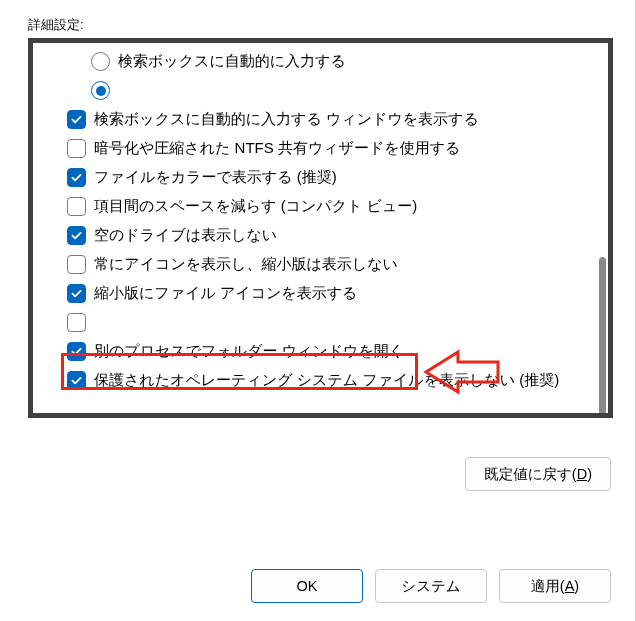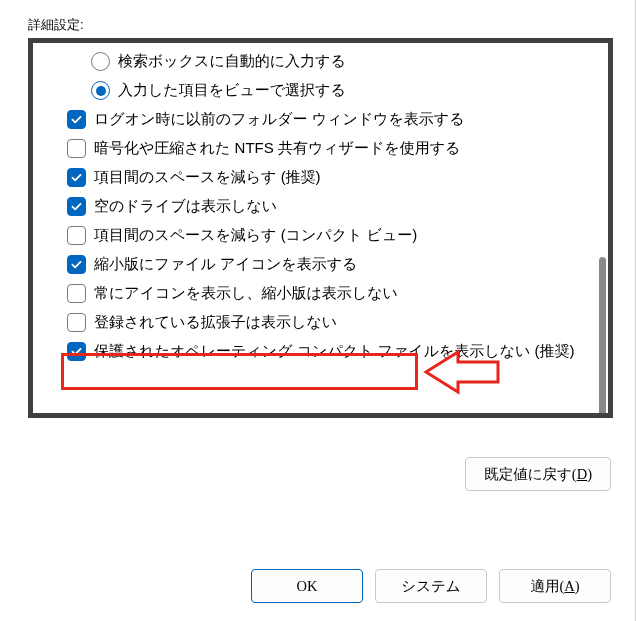--- a/index.html
+++ b/index.html
@@ -123,21 +123,21 @@
     position: absolute;
     right: 22px;
     top: 457px;
   }
   .btn {
     height: 34px;
     padding: 0 18px;
     background: #fdfdfd;
     border: 1px solid #c9c9c9;
     border-radius: 4px;
-    font-family: Liberation Serif, serif;
+    font-family: Liberation Sans, sans-serif;
     font-size: 14.5px;
     cursor: pointer;
     display: inline-flex;
     align-items: center; justify-content: center;
   }
   .btn.primary-outline { border: 1.5px solid #0067c0; }
   .button-bar {
     position: absolute;
     right: 22px;
     bottom: 18px;
@@ -158,95 +158,103 @@
         <div class="row sub">
           <span class="ctrl">
             <span class="radio"></span>
           </span>
           <span class="row-label">検索ボックスに自動的に入力する</span>
         </div>
         <div class="row sub">
           <span class="ctrl">
             <span class="radio checked"></span>
           </span>
-          <span class="row-label">入力した項目をビューで選択する</span>
-        </div>
-        <div class="row">
-          <span class="ctrl">
-            <span class="checkbox checked">
-              <svg viewBox="0 0 16 16" width="13" height="13">
-                <path d="M3 8.2 L6.3 11.5 L13 4.8" stroke="#fff" stroke-width="2.2" fill="none" stroke-linecap="round" stroke-linejoin="round"></path>
-              </svg>
-            </span>
-          </span>
-          <span class="row-label">ログオン時に以前のフォルダー ウィンドウを表示する</span>
+        </div>
+        <div class="row">
+          <span class="ctrl">
+            <span class="checkbox checked">
+              <svg viewBox="0 0 16 16" width="13" height="13">
+                <path d="M3 8.2 L6.3 11.5 L13 4.8" stroke="#fff" stroke-width="2.2" fill="none" stroke-linecap="round" stroke-linejoin="round"></path>
+              </svg>
+            </span>
+          </span>
+          <span class="row-label">検索ボックスに自動的に入力する ウィンドウを表示する</span>
         </div>
         <div class="row">
           <span class="ctrl">
             <span class="checkbox"></span>
           </span>
           <span class="row-label">暗号化や圧縮された NTFS 共有ウィザードを使用する</span>
         </div>
         <div class="row">
           <span class="ctrl">
             <span class="checkbox checked">
               <svg viewBox="0 0 16 16" width="13" height="13">
                 <path d="M3 8.2 L6.3 11.5 L13 4.8" stroke="#fff" stroke-width="2.2" fill="none" stroke-linecap="round" stroke-linejoin="round"></path>
               </svg>
             </span>
           </span>
-          <span class="row-label">項目間のスペースを減らす (推奨)</span>
+          <span class="row-label">ファイルをカラーで表示する (推奨)</span>
+        </div>
+        <div class="row">
+          <span class="ctrl">
+            <span class="checkbox"></span>
+          </span>
+          <span class="row-label">項目間のスペースを減らす (コンパクト ビュー)</span>
         </div>
         <div class="row">
           <span class="ctrl">
             <span class="checkbox checked">
               <svg viewBox="0 0 16 16" width="13" height="13">
                 <path d="M3 8.2 L6.3 11.5 L13 4.8" stroke="#fff" stroke-width="2.2" fill="none" stroke-linecap="round" stroke-linejoin="round"></path>
               </svg>
             </span>
           </span>
           <span class="row-label">空のドライブは表示しない</span>
         </div>
         <div class="row">
           <span class="ctrl">
             <span class="checkbox"></span>
           </span>
-          <span class="row-label">項目間のスペースを減らす (コンパクト ビュー)</span>
+          <span class="row-label">常にアイコンを表示し、縮小版は表示しない</span>
         </div>
         <div class="row">
           <span class="ctrl">
             <span class="checkbox checked">
               <svg viewBox="0 0 16 16" width="13" height="13">
                 <path d="M3 8.2 L6.3 11.5 L13 4.8" stroke="#fff" stroke-width="2.2" fill="none" stroke-linecap="round" stroke-linejoin="round"></path>
               </svg>
             </span>
           </span>
           <span class="row-label">縮小版にファイル アイコンを表示する</span>
         </div>
         <div class="row">
           <span class="ctrl">
             <span class="checkbox"></span>
           </span>
-          <span class="row-label">常にアイコンを表示し、縮小版は表示しない</span>
-        </div>
-        <div class="row">
-          <span class="ctrl">
-            <span class="checkbox"></span>
-          </span>
-          <span class="row-label">登録されている拡張子は表示しない</span>
-        </div>
-        <div class="row">
-          <span class="ctrl">
-            <span class="checkbox checked">
-              <svg viewBox="0 0 16 16" width="13" height="13">
-                <path d="M3 8.2 L6.3 11.5 L13 4.8" stroke="#fff" stroke-width="2.2" fill="none" stroke-linecap="round" stroke-linejoin="round"></path>
-              </svg>
-            </span>
-          </span>
-          <span class="row-label">保護されたオペレーティング コンパクト ファイルを表示しない (推奨)</span>
+        </div>
+        <div class="row">
+          <span class="ctrl">
+            <span class="checkbox checked">
+              <svg viewBox="0 0 16 16" width="13" height="13">
+                <path d="M3 8.2 L6.3 11.5 L13 4.8" stroke="#fff" stroke-width="2.2" fill="none" stroke-linecap="round" stroke-linejoin="round"></path>
+              </svg>
+            </span>
+          </span>
+          <span class="row-label">別のプロセスでフォルダー ウィンドウを開く</span>
+        </div>
+        <div class="row">
+          <span class="ctrl">
+            <span class="checkbox checked">
+              <svg viewBox="0 0 16 16" width="13" height="13">
+                <path d="M3 8.2 L6.3 11.5 L13 4.8" stroke="#fff" stroke-width="2.2" fill="none" stroke-linecap="round" stroke-linejoin="round"></path>
+              </svg>
+            </span>
+          </span>
+          <span class="row-label">保護されたオペレーティング システム ファイルを表示しない (推奨)</span>
         </div>
       </div>
     <div class="scrollbar">
       <div class="scroll-thumb"></div>
     </div>
   </div>
 
   <div class="highlight-box"></div>
 
   <svg class="arrow" width="80" height="48">

